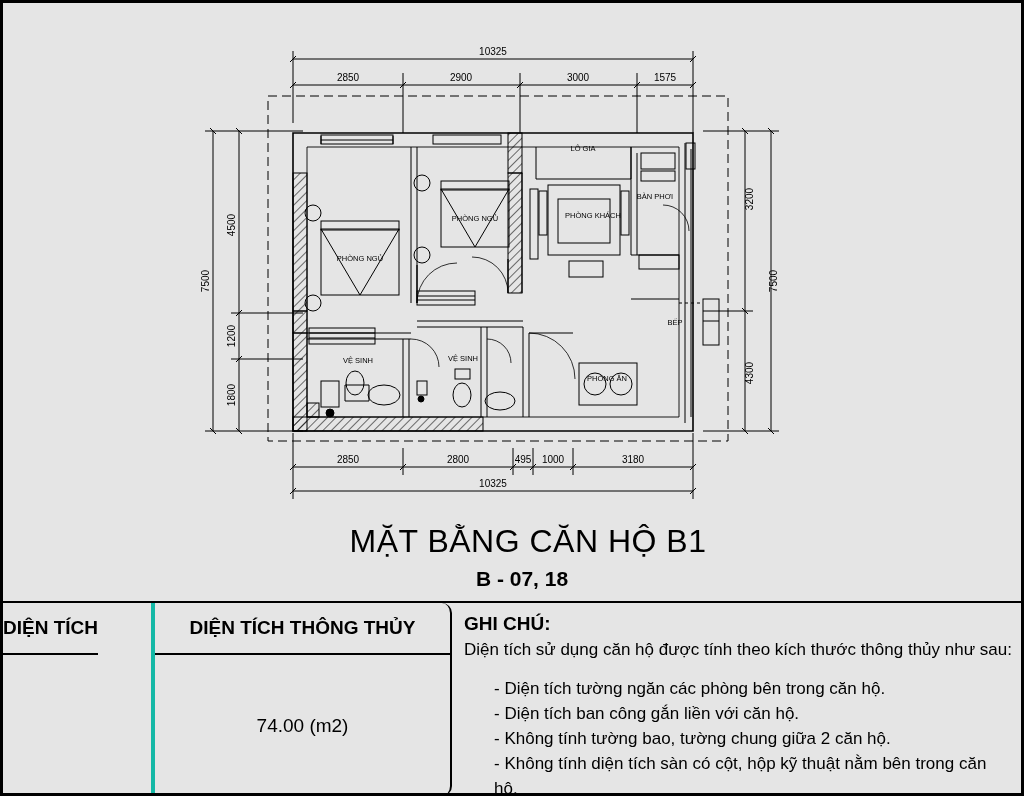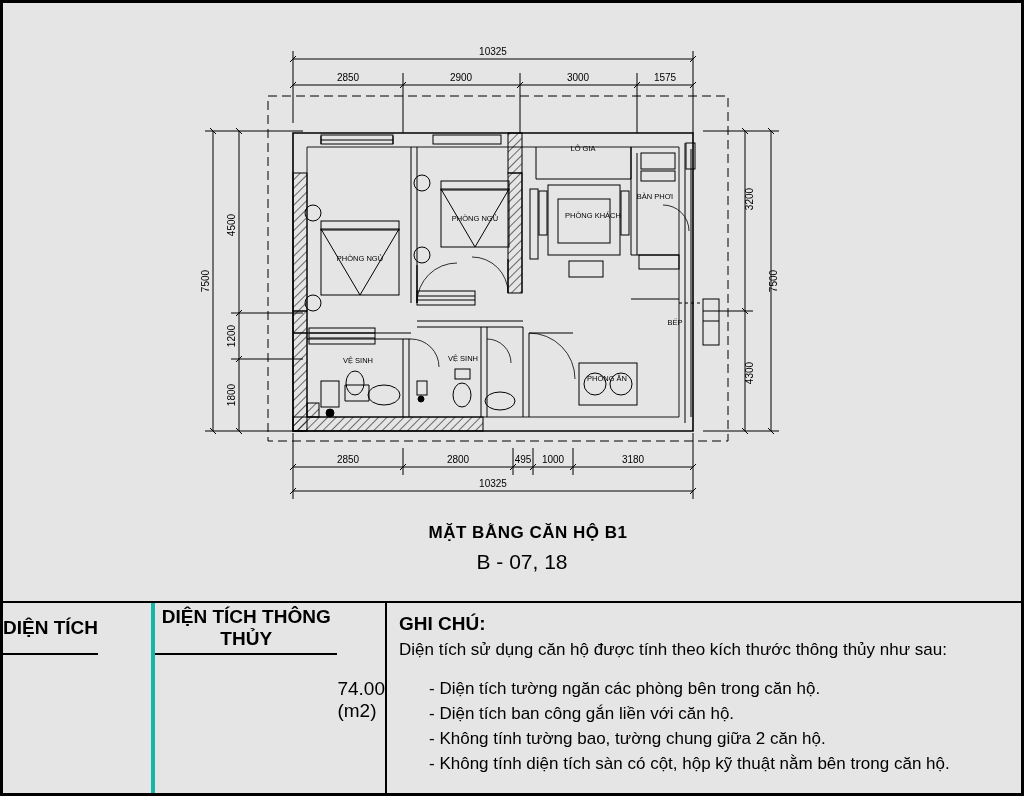--- a/index.html
+++ b/index.html
@@ -31,28 +31,28 @@
 
   
   .title-block {
     position: absolute;
     left: 0;
     top: 520px;
     width: 1018px;
     text-align: center;
   }
   .title-main {
-    font-size: 17px;
-    font-weight: bold;
+    font-size: 32px;
+    font-weight: normal;
     letter-spacing: 0.5px;
     padding-left: 32px;
   }
   .title-sub {
     font-size: 21px;
-    font-weight: normal;
+    font-weight: bold;
     margin-top: 7px;
     padding-left: 20px;
   }
 
   
   #table {
     position: absolute;
     left: 0;
     top: 598px;
     width: 1018px;
@@ -61,25 +61,26 @@
     display: flex;
     box-sizing: border-box;
   }
   .col-area {
     width: 152px;
     border-right: 4px solid #14b8a6;
     box-sizing: border-box;
     display: flex;
   }
   .col-net {
-    width: 232px;
+    width: 297px;
     border-right: 2px solid #000;
     box-sizing: border-box;
     display: flex;
-    flex-direction: row;
+    flex-direction: column;
+    border-radius: 10px;
   }
   .cell-head {
     height: 52px;
     border-bottom: 2px solid #000;
     display: flex;
     align-items: center;
     justify-content: center;
     font-size: 19px;
     font-weight: bold;
     text-align: center;

